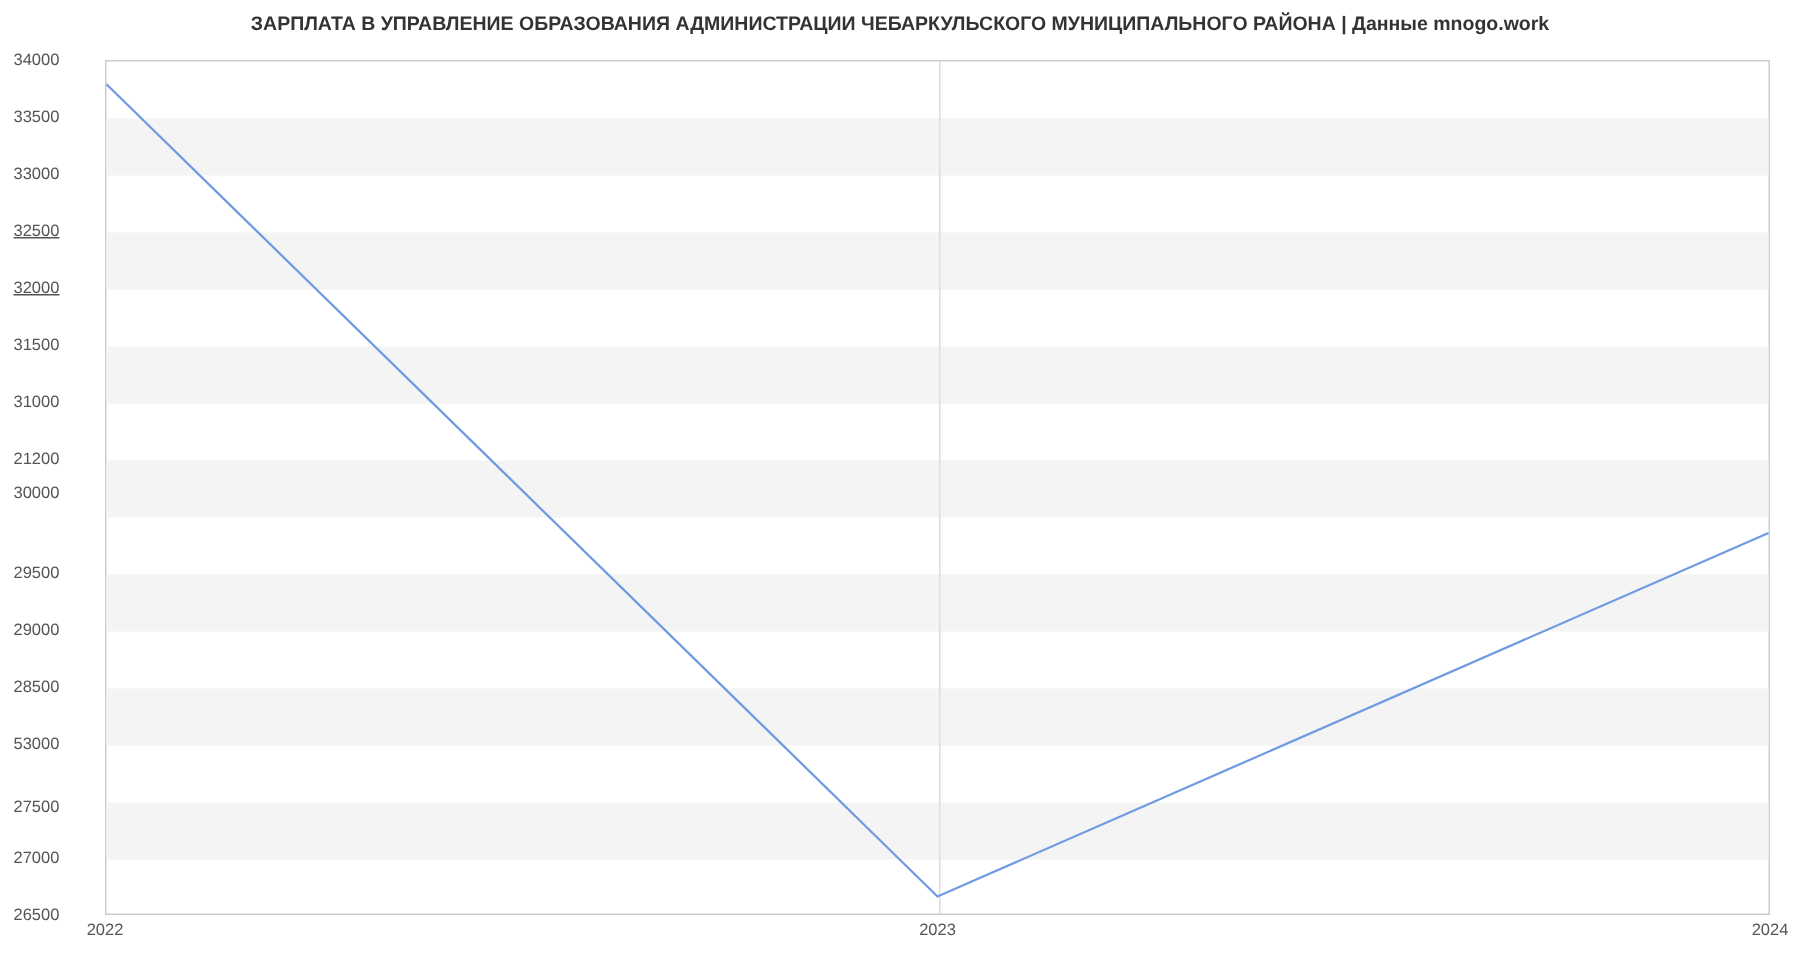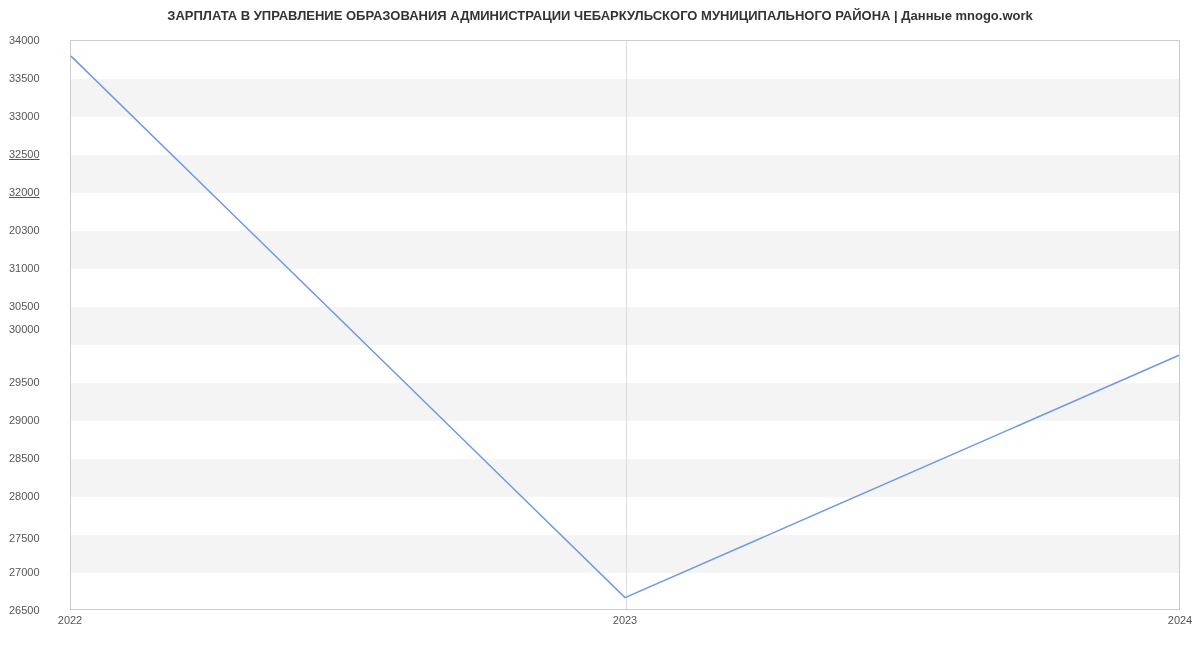--- a/index.html
+++ b/index.html
@@ -93,28 +93,28 @@
       <div class="band" style="top: 114px; height: 38px;"></div>
       <div class="band" style="top: 38px; height: 38px;"></div>
       <div class="grid-v" style="left: 555px;"></div>
       <svg class="line" id="svg" preserveAspectRatio="none" viewBox="0 0 1110 570">
       <path id="series" class="series-path" d="M0.00 15.20 L555.00 558.60 L1110.00 315.40"></path>
     </svg>
   </div>
 <div class="ytick" style="top: 610px;">26500</div>
     <div class="ytick" style="top: 572px;">27000</div>
     <div class="ytick" style="top: 538px;">27500</div>
-    <div class="ytick" style="top: 496px;">28000</div>
+    <div class="ytick" style="top: 496px;">53000</div>
     <div class="ytick" style="top: 458px;">28500</div>
     <div class="ytick" style="top: 420px;">29000</div>
     <div class="ytick" style="top: 382px;">29500</div>
     <div class="ytick" style="top: 329px;">30000</div>
-    <div class="ytick" style="top: 306px;">30500</div>
+    <div class="ytick" style="top: 306px;">21200</div>
     <div class="ytick" style="top: 268px;">31000</div>
-    <div class="ytick" style="top: 230px;">20300</div>
+    <div class="ytick" style="top: 230px;">31500</div>
     <div class="ytick" style="top: 192px; text-decoration: underline;">32000</div>
     <div class="ytick" style="top: 154px; text-decoration: underline;">32500</div>
     <div class="ytick" style="top: 116px;">33000</div>
     <div class="ytick" style="top: 78px;">33500</div>
     <div class="ytick" style="top: 40px;">34000</div>
     <div class="xtick" style="left: 70px;">2022</div>
     <div class="xtick" style="left: 625px;">2023</div>
     <div class="xtick" style="left: 1180px;">2024</div>
   </div>
 

